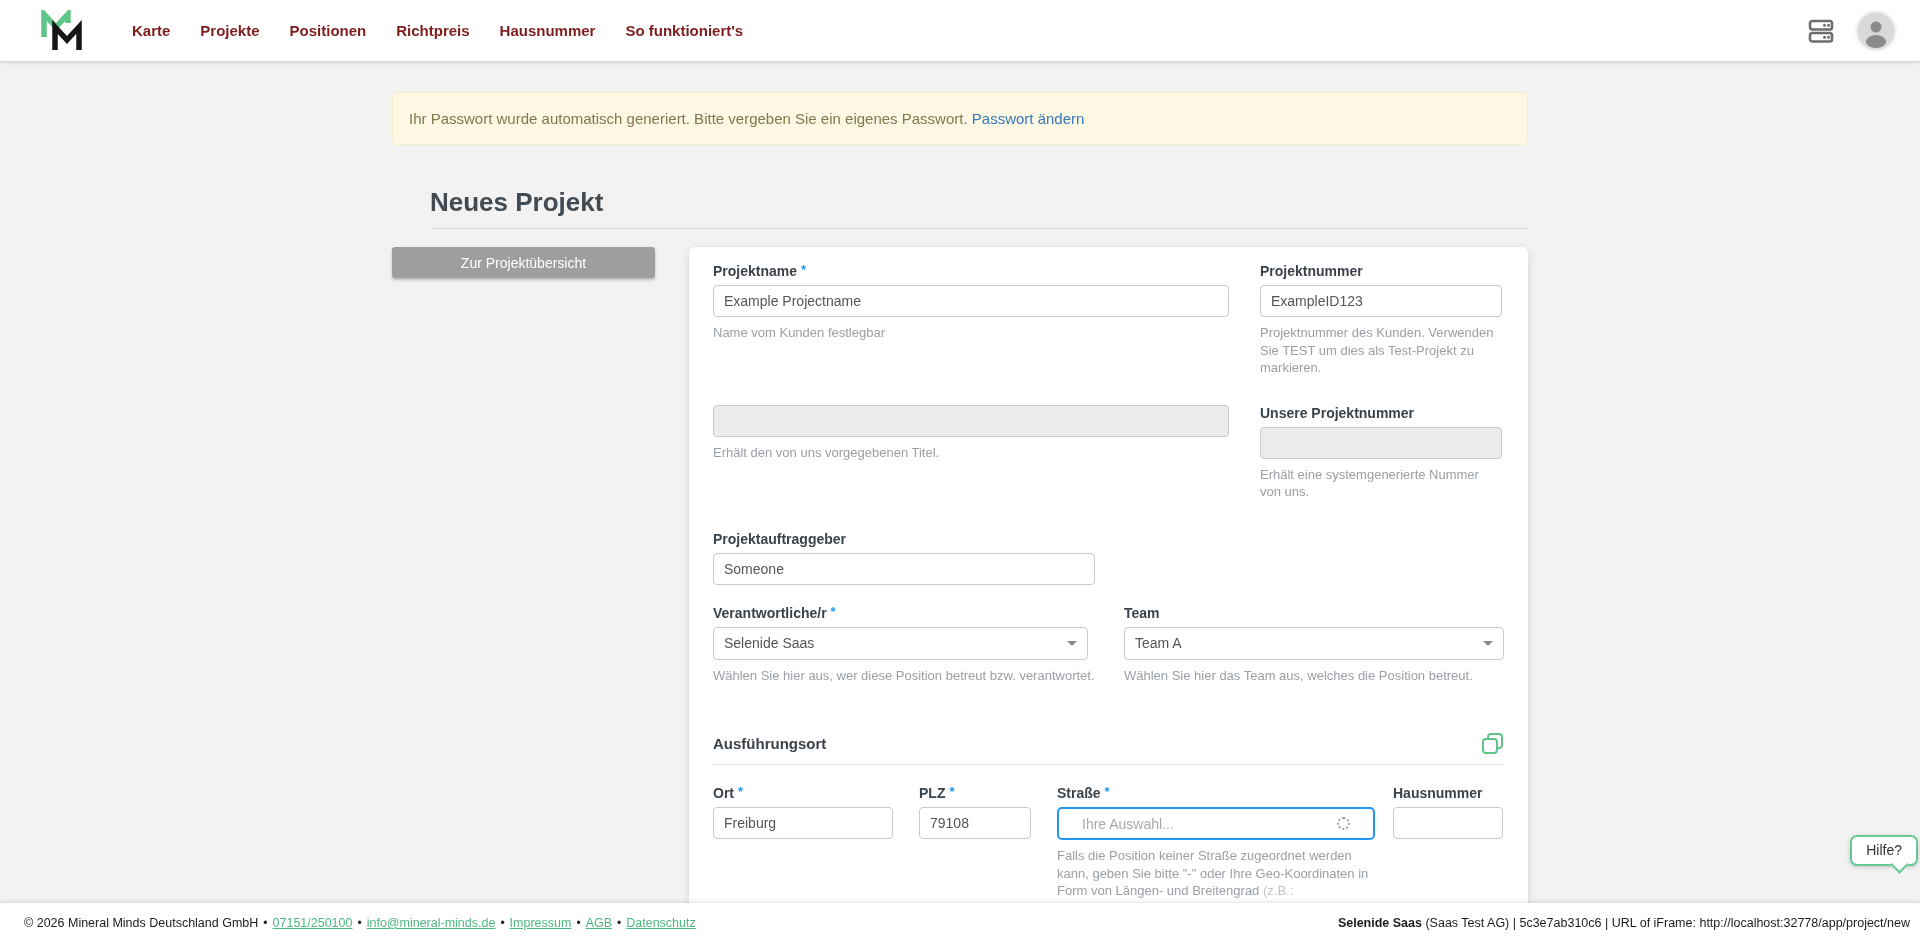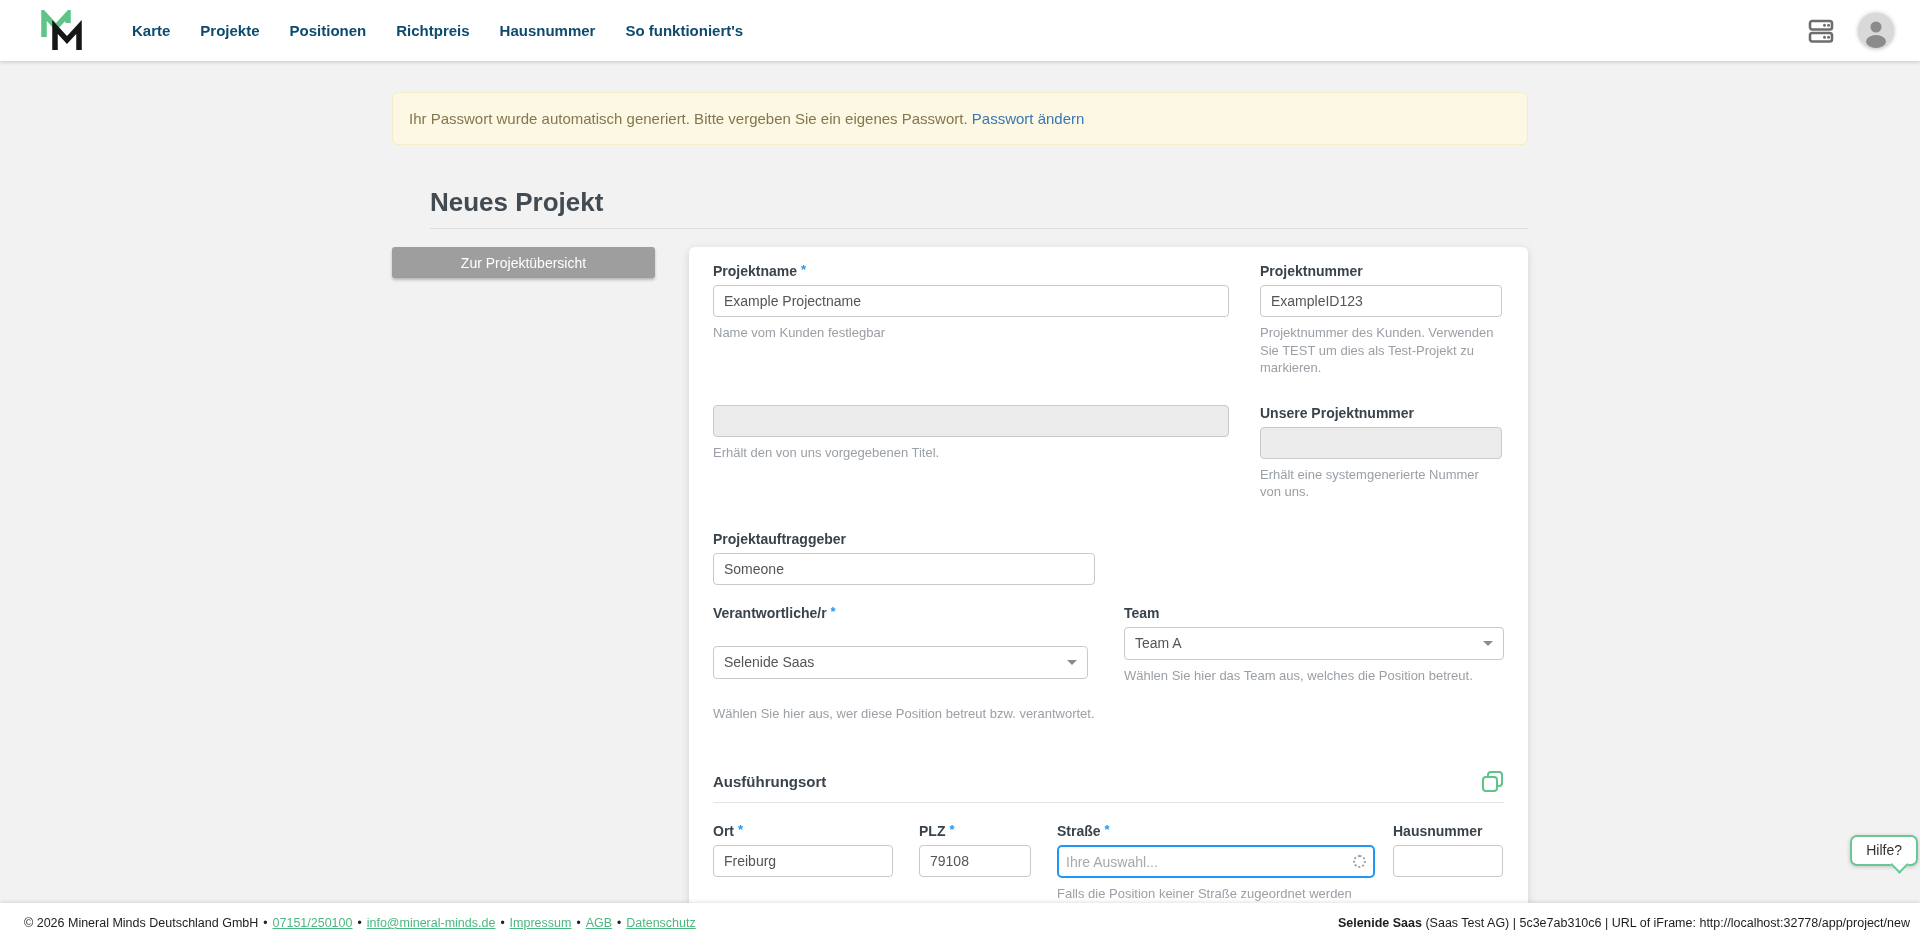--- a/index.html
+++ b/index.html
@@ -14,21 +14,21 @@
   .navbar {
     height:61px; background:#fff; flex:0 0 61px;
     display:flex; align-items:center;
     padding:0 26px 0 40px;
     box-shadow:0 1px 4px rgba(0,0,0,.18);
     position:relative; z-index:5;
   }
   .logo { width:46px; height:42px; margin-right:46px; cursor:pointer; }
   .nav-links { display:flex; align-items:center; gap:30px; }
   .nav-link {
-    font-size:15px; font-weight:600; color:#0c4a6e;
+    font-size:15px; font-weight:600; color:#7f1d1d;
     text-decoration:none; cursor:pointer; white-space:nowrap;
   }
   .nav-right { margin-left:auto; display:flex; align-items:center; gap:22px; }
   .icon-btn { cursor:pointer; display:flex; align-items:center; }
   .avatar {
     width:36px; height:36px; border-radius:50%;
     background:#d9d9d9; overflow:hidden; cursor:pointer;
     box-shadow:0 0 4px rgba(0,0,0,.25);
   }
 
@@ -93,21 +93,21 @@
 
   .section-head {
     display:flex; align-items:center; justify-content:space-between;
     margin-top:48px; padding-bottom:9px; border-bottom:1px solid #e4e4e4;
   }
   .section-head h2 { font-size:15px; font-weight:bold; color:#3a434b; }
   .copy-btn { cursor:pointer; display:flex; }
 
   .focus-wrap {
     height:33px; border:2px solid #2196f3; border-radius:5px;
-    display:flex; align-items:center; padding:0 7px; background:#fff;
+    display:flex; align-items:center; padding:0 23px; background:#fff;
   }
   .focus-wrap input {
     border:none; outline:none; flex:1; font-size:14px; color:#555;
     font-family:inherit; min-width:0;
   }
   .focus-wrap input::placeholder { color:#a8a8a8; }
   .spinner {
     width:13px; height:13px; border:2px dotted #9e9e9e; border-radius:50%;
     flex:0 0 13px; animation:spin 1.2s steps(8) infinite;
   }
@@ -142,21 +142,21 @@
     content:"\2022"; display:inline-block; color:#212121;
     margin:0 5px; text-decoration:none; font-size:12px;
   }
   .footer-right { white-space:nowrap; color:#1d1d1d; }
   .footer-right b { font-weight:bold; }
 
   
   .w-name { width:516px; flex:0 0 516px; margin-right:31px; }
   .w-num  { width:242px; flex:0 0 242px; }
   .w-auftrag { width:382px; flex:0 0 382px; }
-  .w-verant { width:375px; flex:0 0 375px; margin-right:36px;gap:19px; }
+  .w-verant { width:375px; flex:0 0 375px; margin-right:36px; }
   .w-team { width:380px; flex:0 0 380px; }
   .w-ort { width:180px; flex:0 0 180px; margin-right:26px; }
   .w-plz { width:112px; flex:0 0 112px; margin-right:26px; }
   .w-str { width:318px; flex:0 0 318px; margin-right:18px; }
   .w-haus { width:110px; flex:0 0 110px; }
   .nowrap { white-space:nowrap; }
   .mt28 { margin-top:28px; }
   .mt30 { margin-top:30px; }
   .mt20 { margin-top:20px; }
 </style>

